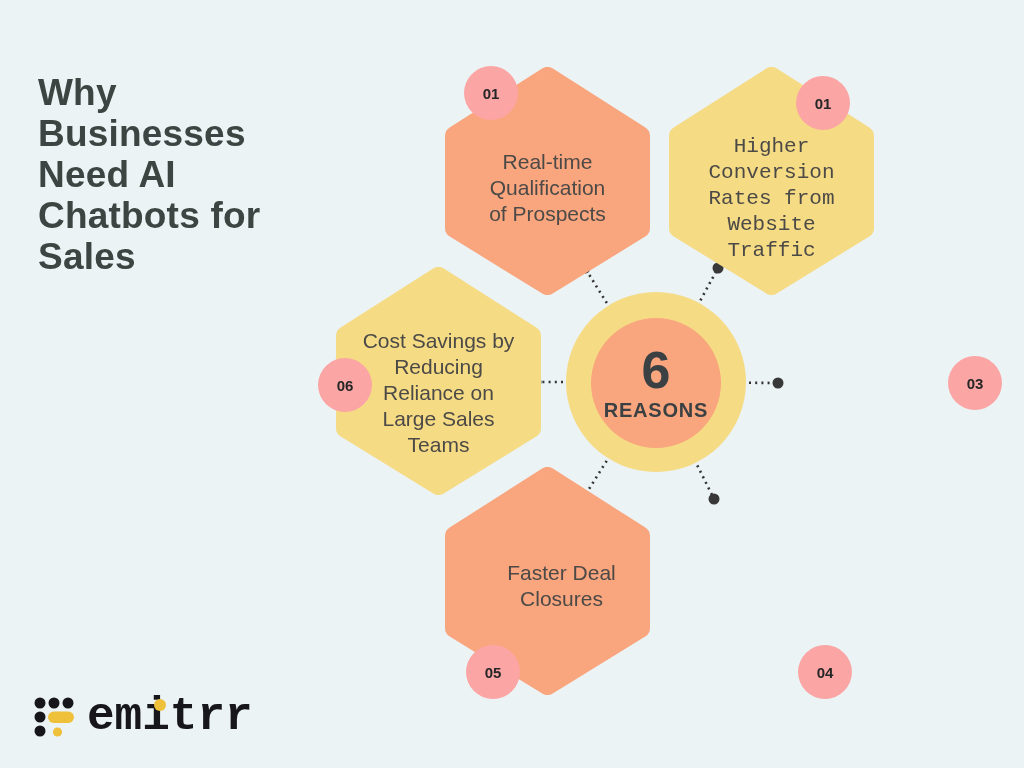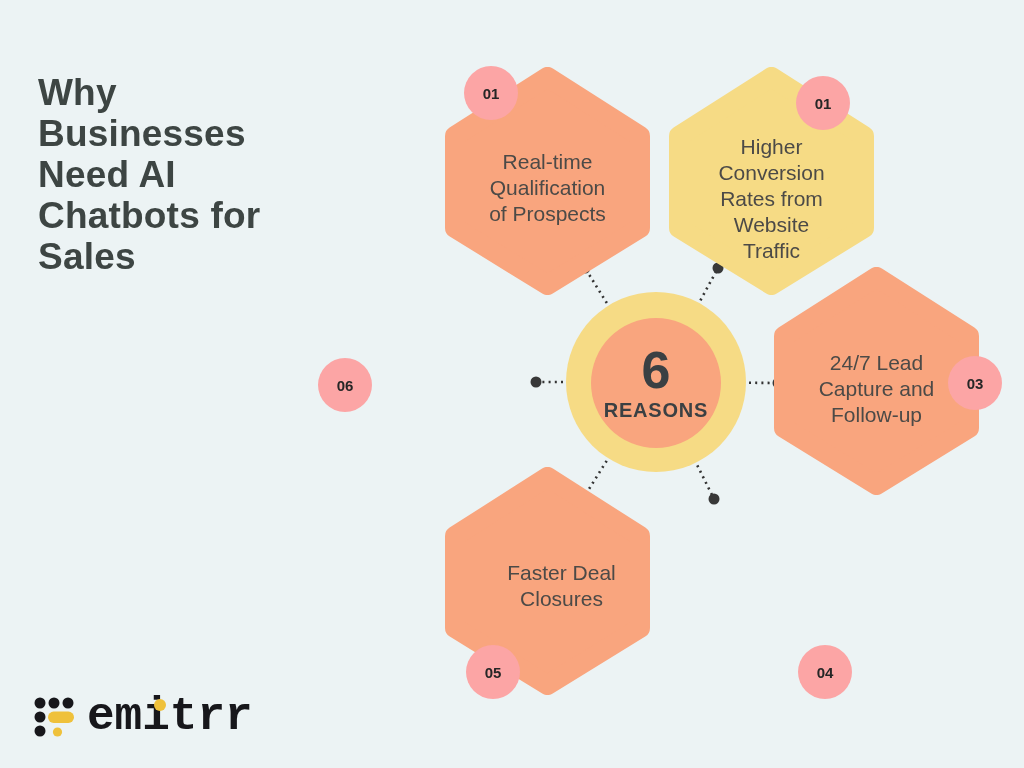--- a/index.html
+++ b/index.html
@@ -24,21 +24,21 @@
     text-align:center;font-size:21px;line-height:26px;color:#4c4a47;
     white-space:pre-line;
   }
   .hex-01{left:445px;top:67px;}
   .hex-02{left:669px;top:67px;}
   .hex-03{left:774px;top:267px;}
   .hex-04{left:669px;top:467px;}
   .hex-05{left:445px;top:467px;}
   .hex-06{left:336px;top:267px;}
   .hex-01 .hex-label{transform:translateY(7px);}
-  .hex-02 .hex-label{transform:translateY(18px);}
+  .hex-02 .hex-label{transform:translateY(18px);font-family:Liberation Mono, monospace;}
   .hex-03 .hex-label{transform:translateY(8px);}
   .hex-04 .hex-label{transform:translateY(3px);}
   .hex-05 .hex-label{transform:translateY(5px);padding-left:28px;}
   .hex-06 .hex-label{transform:translateY(12px);}
   .badge{
     position:absolute;width:54px;height:54px;border-radius:50%;
     background:#fca5a5;z-index:3;
     display:flex;align-items:center;justify-content:center;
     font-size:15px;font-weight:700;color:#262626;
   }
@@ -107,38 +107,40 @@
     <svg width="205" height="228" viewBox="0 0 205 228">
       <polygon points="102.5,10 195,69 195,161 102.5,218 10,161 10,69" stroke-width="20" stroke-linejoin="round"></polygon>
     </svg>
     <div class="hex-label">Higher
 Conversion
 Rates from
 Website
 Traffic</div>
   </div>
 
-  <div class="hex salmon hex-03">
-    <svg width="205" height="228" viewBox="0 0 205 228">
-      <polygon points="102.5,10 195,69 195,161 102.5,218 10,161 10,69" stroke-width="20" stroke-linejoin="round"></polygon>
-    </svg>
-    <div class="hex-label">24/7 Lead
-Capture and
-Follow-up</div>
-  </div>
 
 
   <div class="hex salmon hex-05">
     <svg width="205" height="228" viewBox="0 0 205 228">
       <polygon points="102.5,10 195,69 195,161 102.5,218 10,161 10,69" stroke-width="20" stroke-linejoin="round"></polygon>
     </svg>
     <div class="hex-label">Faster Deal
 Closures</div>
   </div>
 
+  <div class="hex yellow hex-06">
+    <svg width="205" height="228" viewBox="0 0 205 228">
+      <polygon points="102.5,10 195,69 195,161 102.5,218 10,161 10,69" stroke-width="20" stroke-linejoin="round"></polygon>
+    </svg>
+    <div class="hex-label">Cost Savings by
+Reducing
+Reliance on
+Large Sales
+Teams</div>
+  </div>
 
   <div class="badge badge-01">01</div>
   <div class="badge badge-02">01</div>
   <div class="badge badge-03">03</div>
   <div class="badge badge-04">04</div>
   <div class="badge badge-05">05</div>
   <div class="badge badge-06">06</div>
 
   <div class="center-outer">
     <div class="center-inner">

